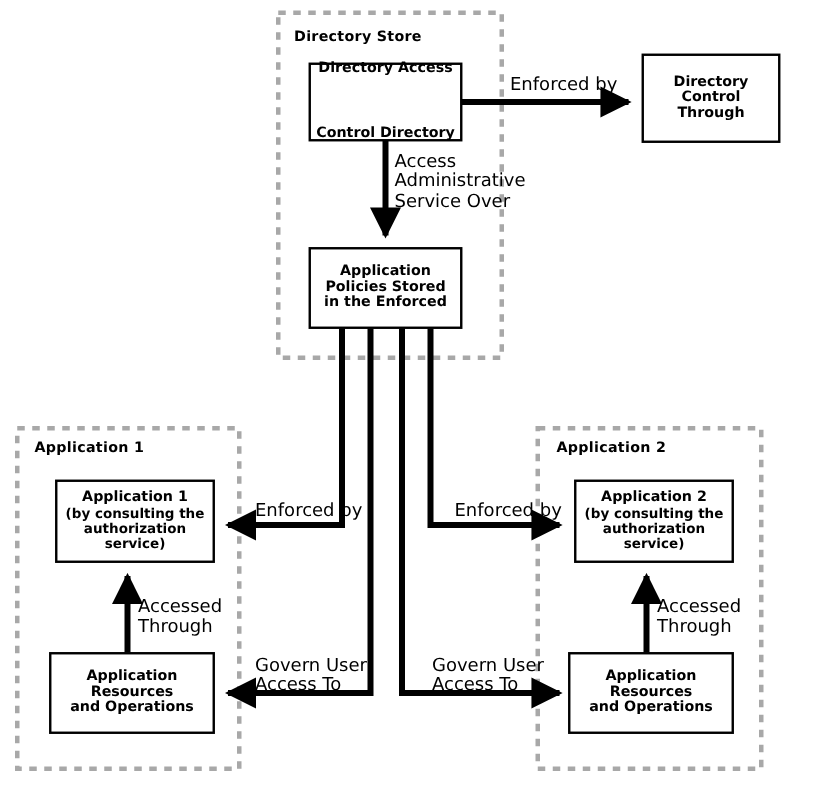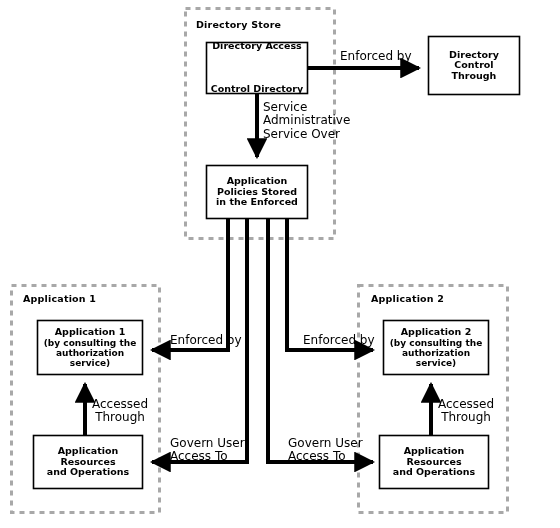--- a/index.html
+++ b/index.html
@@ -46,21 +46,21 @@
   }
   .box-label .sub {
     font-weight: bold;
     font-size: 9px;
   }
   .edge-label {
     font-size: 12px;
     font-weight: normal;
     white-space: nowrap;
   }
-  .edge-label.center { text-align: center; }
+  .edge-label.center { }
 </style>
 </head>
 <body>
 
 <div id="diagram-root">
 
   <svg id="diagram-svg" width="560" height="528" viewBox="0 0 560 528">
     <defs>
       <marker id="arrow" viewBox="0 0 10 10" refX="9" refY="5" markerWidth="5.2" markerHeight="5.2" orient="auto-start-reverse">
         <path d="M 0 0 L 10 5 L 0 10 z" fill="#000000"></path>
@@ -149,21 +149,21 @@
 
   <div class="box-label" style="left:380px; top:436px; width:108px; height:52px;">
     <span>Application</span>
     <span>Resources</span>
     <span>and Operations</span>
   </div>
 
   <div class="edge-label" style="left:340px; top:50px;">Enforced by</div>
 
   <div class="edge-label" style="left:263px; top:101px;">
-    <div>Service</div>
+    <div>Access</div>
     <div>Administrative</div>
     <div>Service Over</div>
   </div>
 
   <div class="edge-label" style="left:170px; top:334px;">Enforced by</div>
 
   <div class="edge-label" style="left:303px; top:334px;">Enforced by</div>
 
   <div class="edge-label" style="left:170px; top:437px;">
     <div>Govern User</div>

